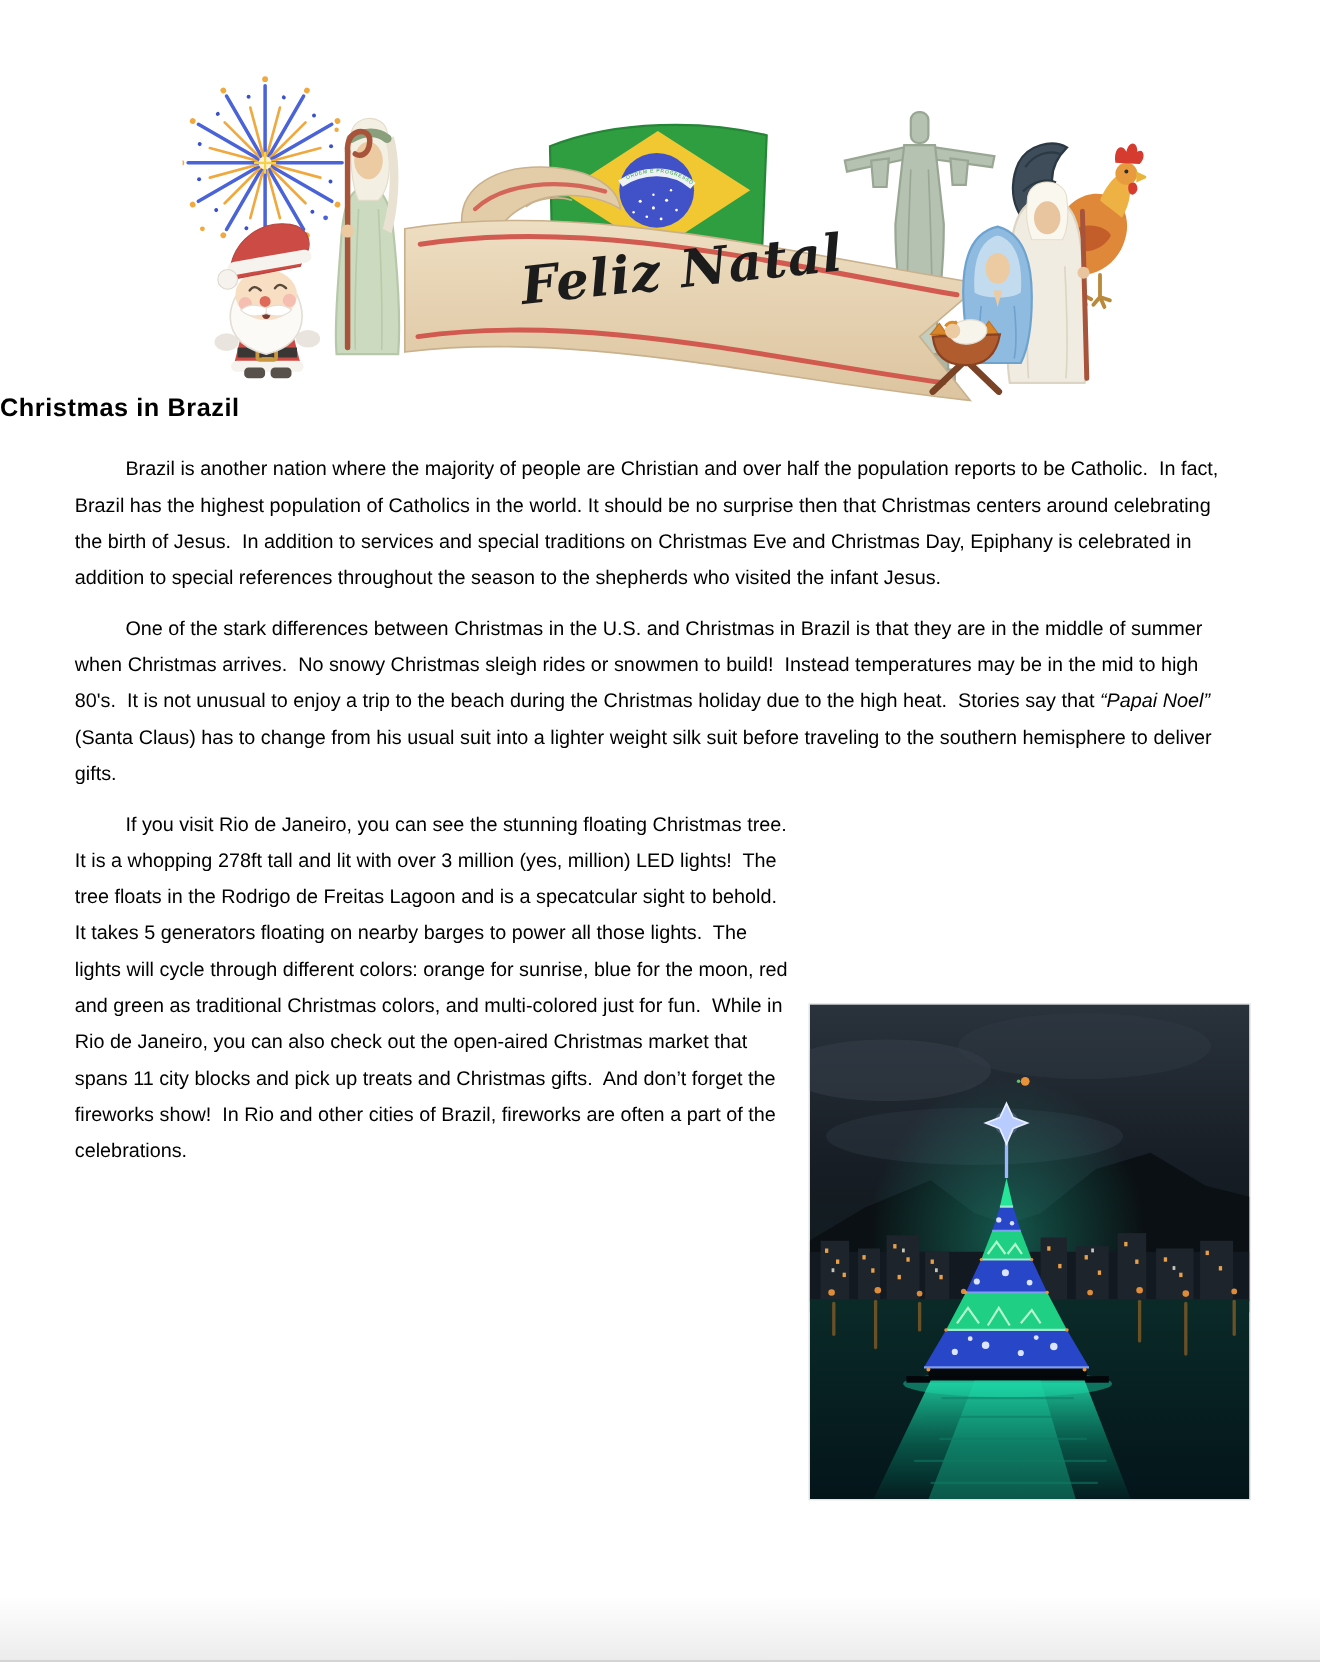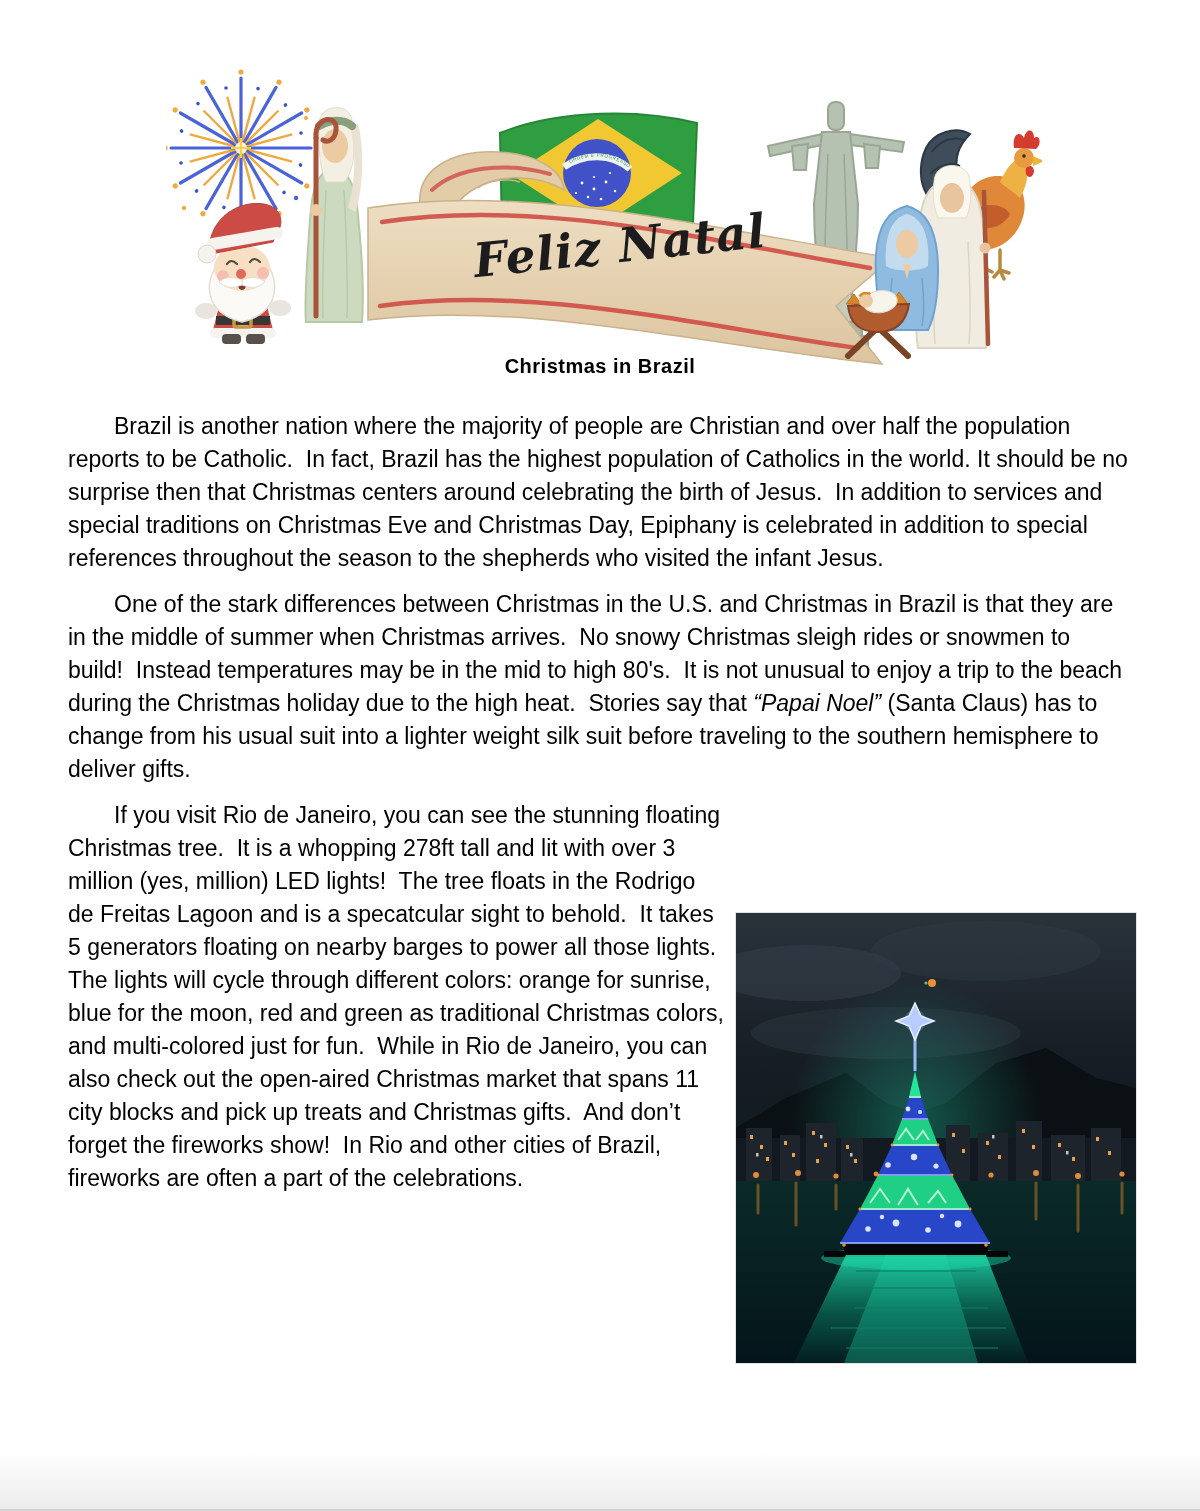--- a/index.html
+++ b/index.html
@@ -10,27 +10,27 @@
   
   .deco{position:absolute;}
   #banner-text{
     position:absolute;left:440px;top:218px;width:360px;text-align:center;
     font-family:"DejaVu Serif",serif;font-style:italic;font-weight:600;
     font-size:47px;color:#1c1c1c;transform:rotate(-6deg);letter-spacing:1px;
     pointer-events:none;
   }
   
   #page-title{
-    position:absolute;left:0;top:342px;width:1200px;text-align:center;
-    font-size:20px;font-weight:bold;letter-spacing:.5px;
+    position:absolute;left:0;top:342px;width:1200px;text-align:left;
+    font-size:23px;font-weight:bold;letter-spacing:.5px;
   }
   
   #content{
     position:absolute;left:68px;top:410px;width:1062px;
-    font-size:23px;line-height:33px;
+    font-size:18px;line-height:33px;
   }
   #content p{
     margin:0 0 13px 0;text-indent:46px;white-space:pre-wrap;
   }
   .narrow{width:657px;}
   em{}
   
   #tree-photo{
     position:absolute;left:736px;top:913px;width:400px;height:450px;
     outline:1px solid #e3e3e3;

